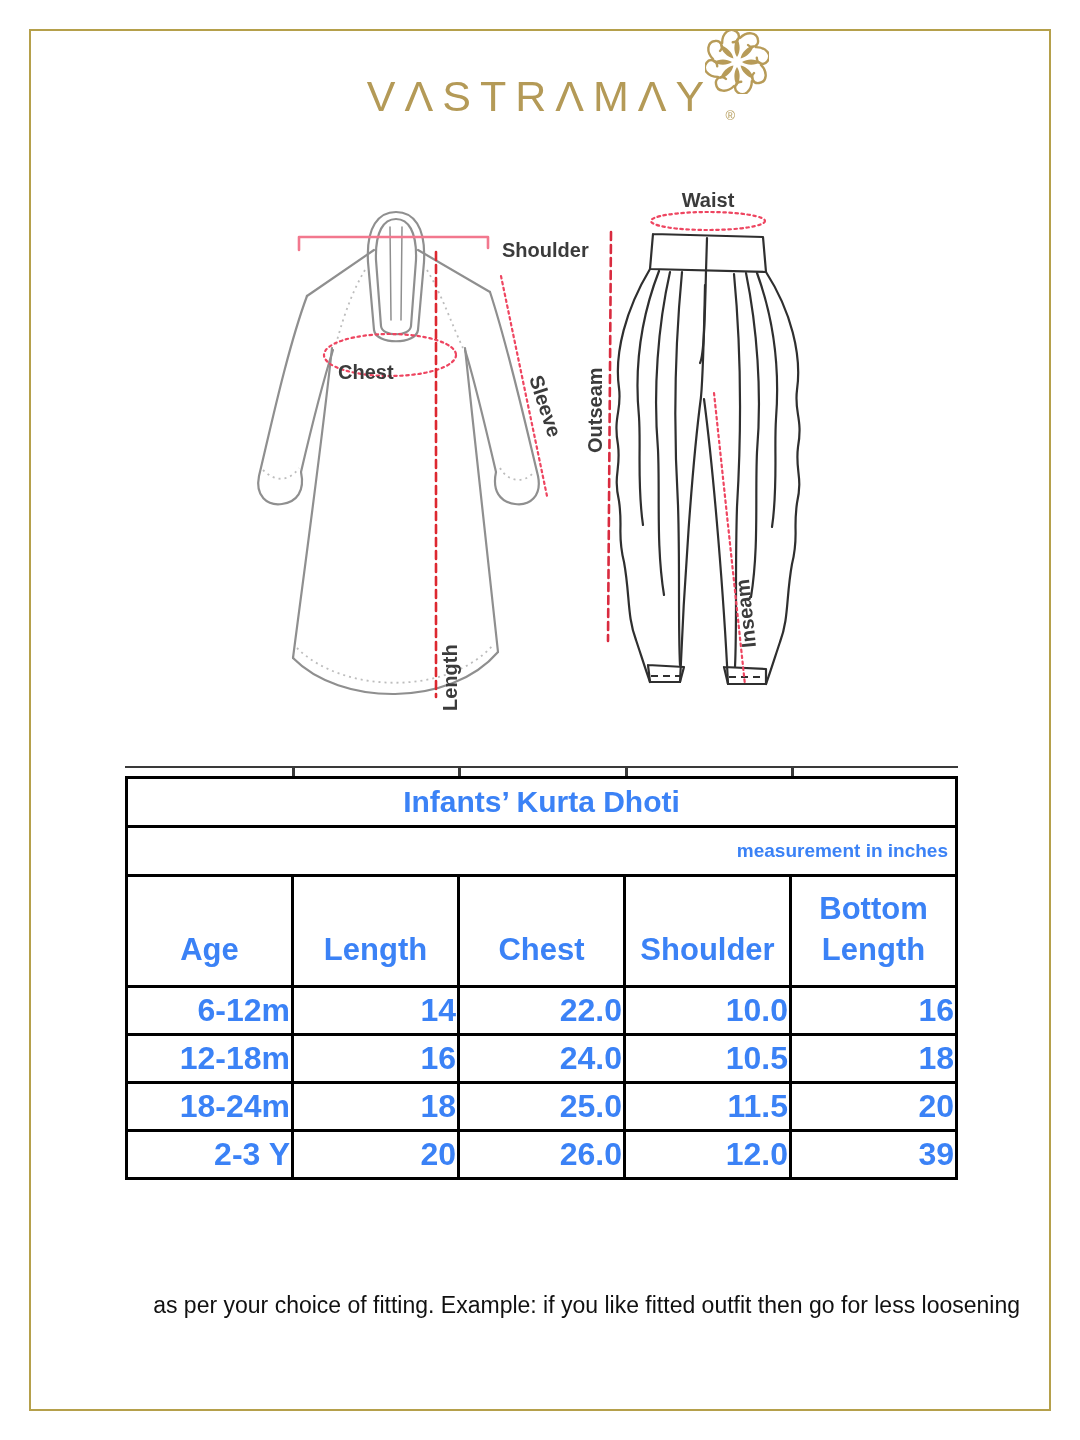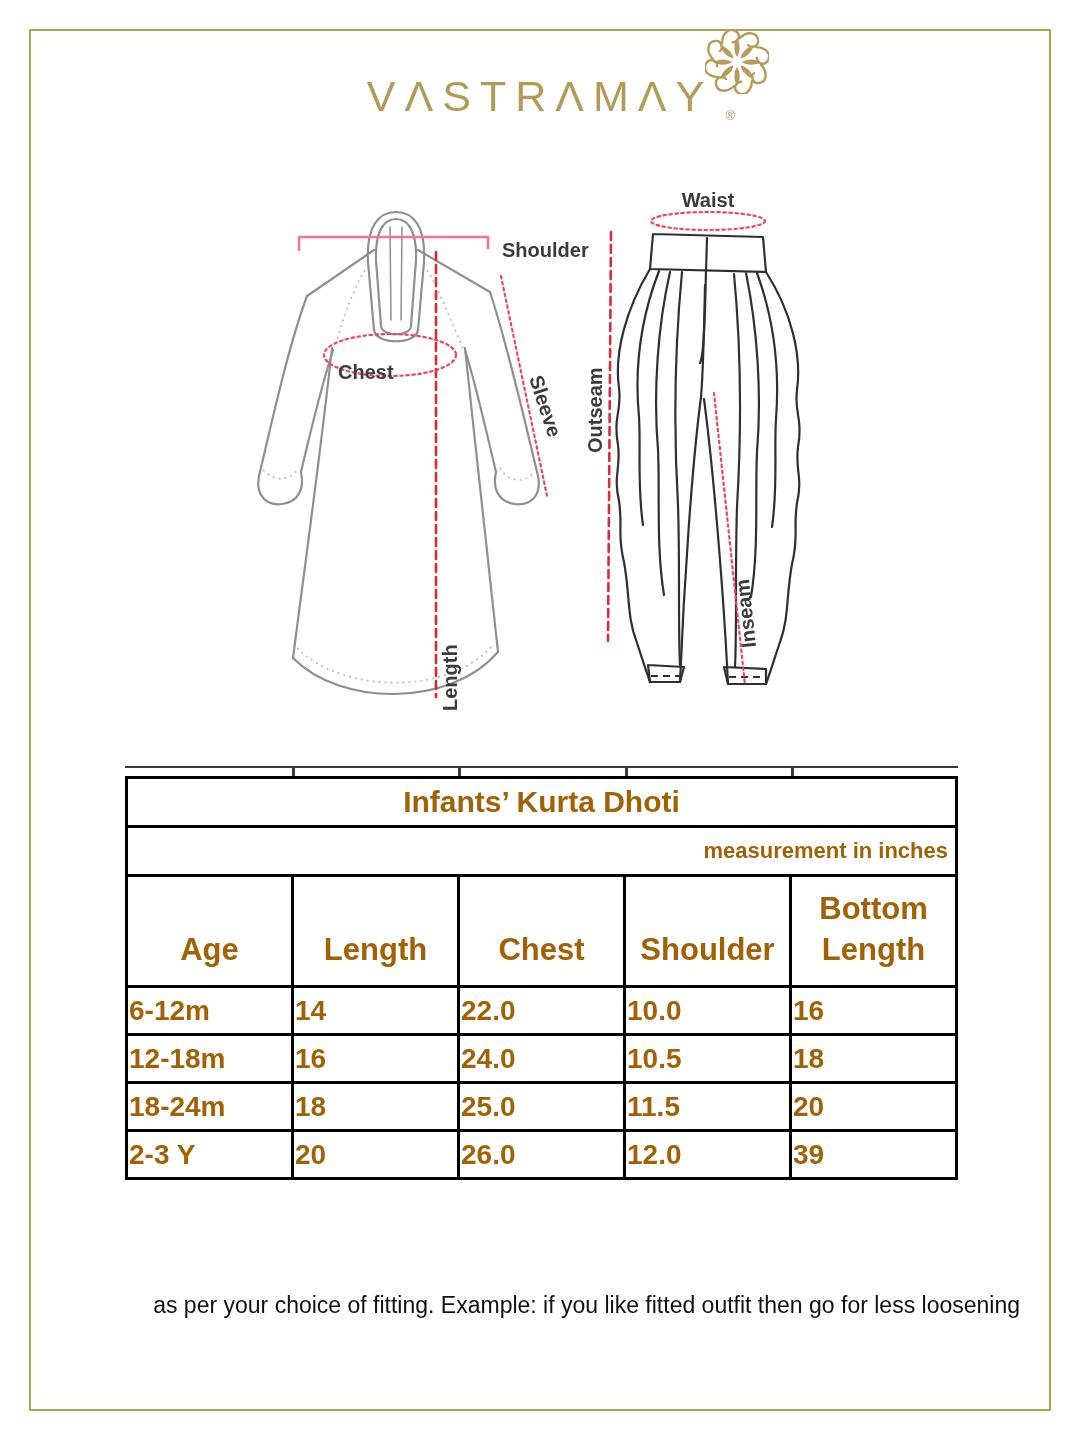--- a/index.html
+++ b/index.html
@@ -18,27 +18,27 @@
   
   .kurta-svg {position:absolute; left:245px; top:200px;}
   .dhoti-svg {position:absolute; left:588px; top:185px;}
   .diag-label {font-family:"Liberation Sans", sans-serif;}
 
   
   .table-topline {position:absolute; left:125px; top:766px; width:833px; height:10px;
                   border-top:2px solid #3a3a3a;}
   .tick {position:absolute; top:0; width:3px; height:10px; background:#3a3a3a;}
   .size-table {position:absolute; left:125px; top:776px; width:833px;
-               border-collapse:collapse; table-layout:fixed; color:#a16207;}
+               border-collapse:collapse; table-layout:fixed; color:#3b82f6;}
   .size-table td {border:3px solid #000;}
   .title-cell {height:44px; text-align:center; font-size:30px; font-weight:bold;}
-  .subtitle-cell {height:44px; text-align:right; font-size:22px; font-weight:bold; padding-right:7px;}
+  .subtitle-cell {height:44px; text-align:right; font-size:19px; font-weight:bold; padding-right:7px;}
   .head-cell {height:92px; vertical-align:bottom; text-align:center; font-size:31px;
               font-weight:bold; padding-bottom:15px; line-height:1.3;}
-  .data-cell {height:43px; text-align:left; font-size:28px; font-weight:bold;}
+  .data-cell {height:43px; text-align:right; font-size:32px; font-weight:bold;}
 
   
   .note {position:absolute; left:62px; right:60px; top:1288px; font-size:23px; color:#111;}
   .note-line1 {text-align:justify; text-align-last:justify;}
   .note-line2 {text-align:right; margin-top:4px;}
 </style>
 </head>
 <body>
 
 <div class="page">

